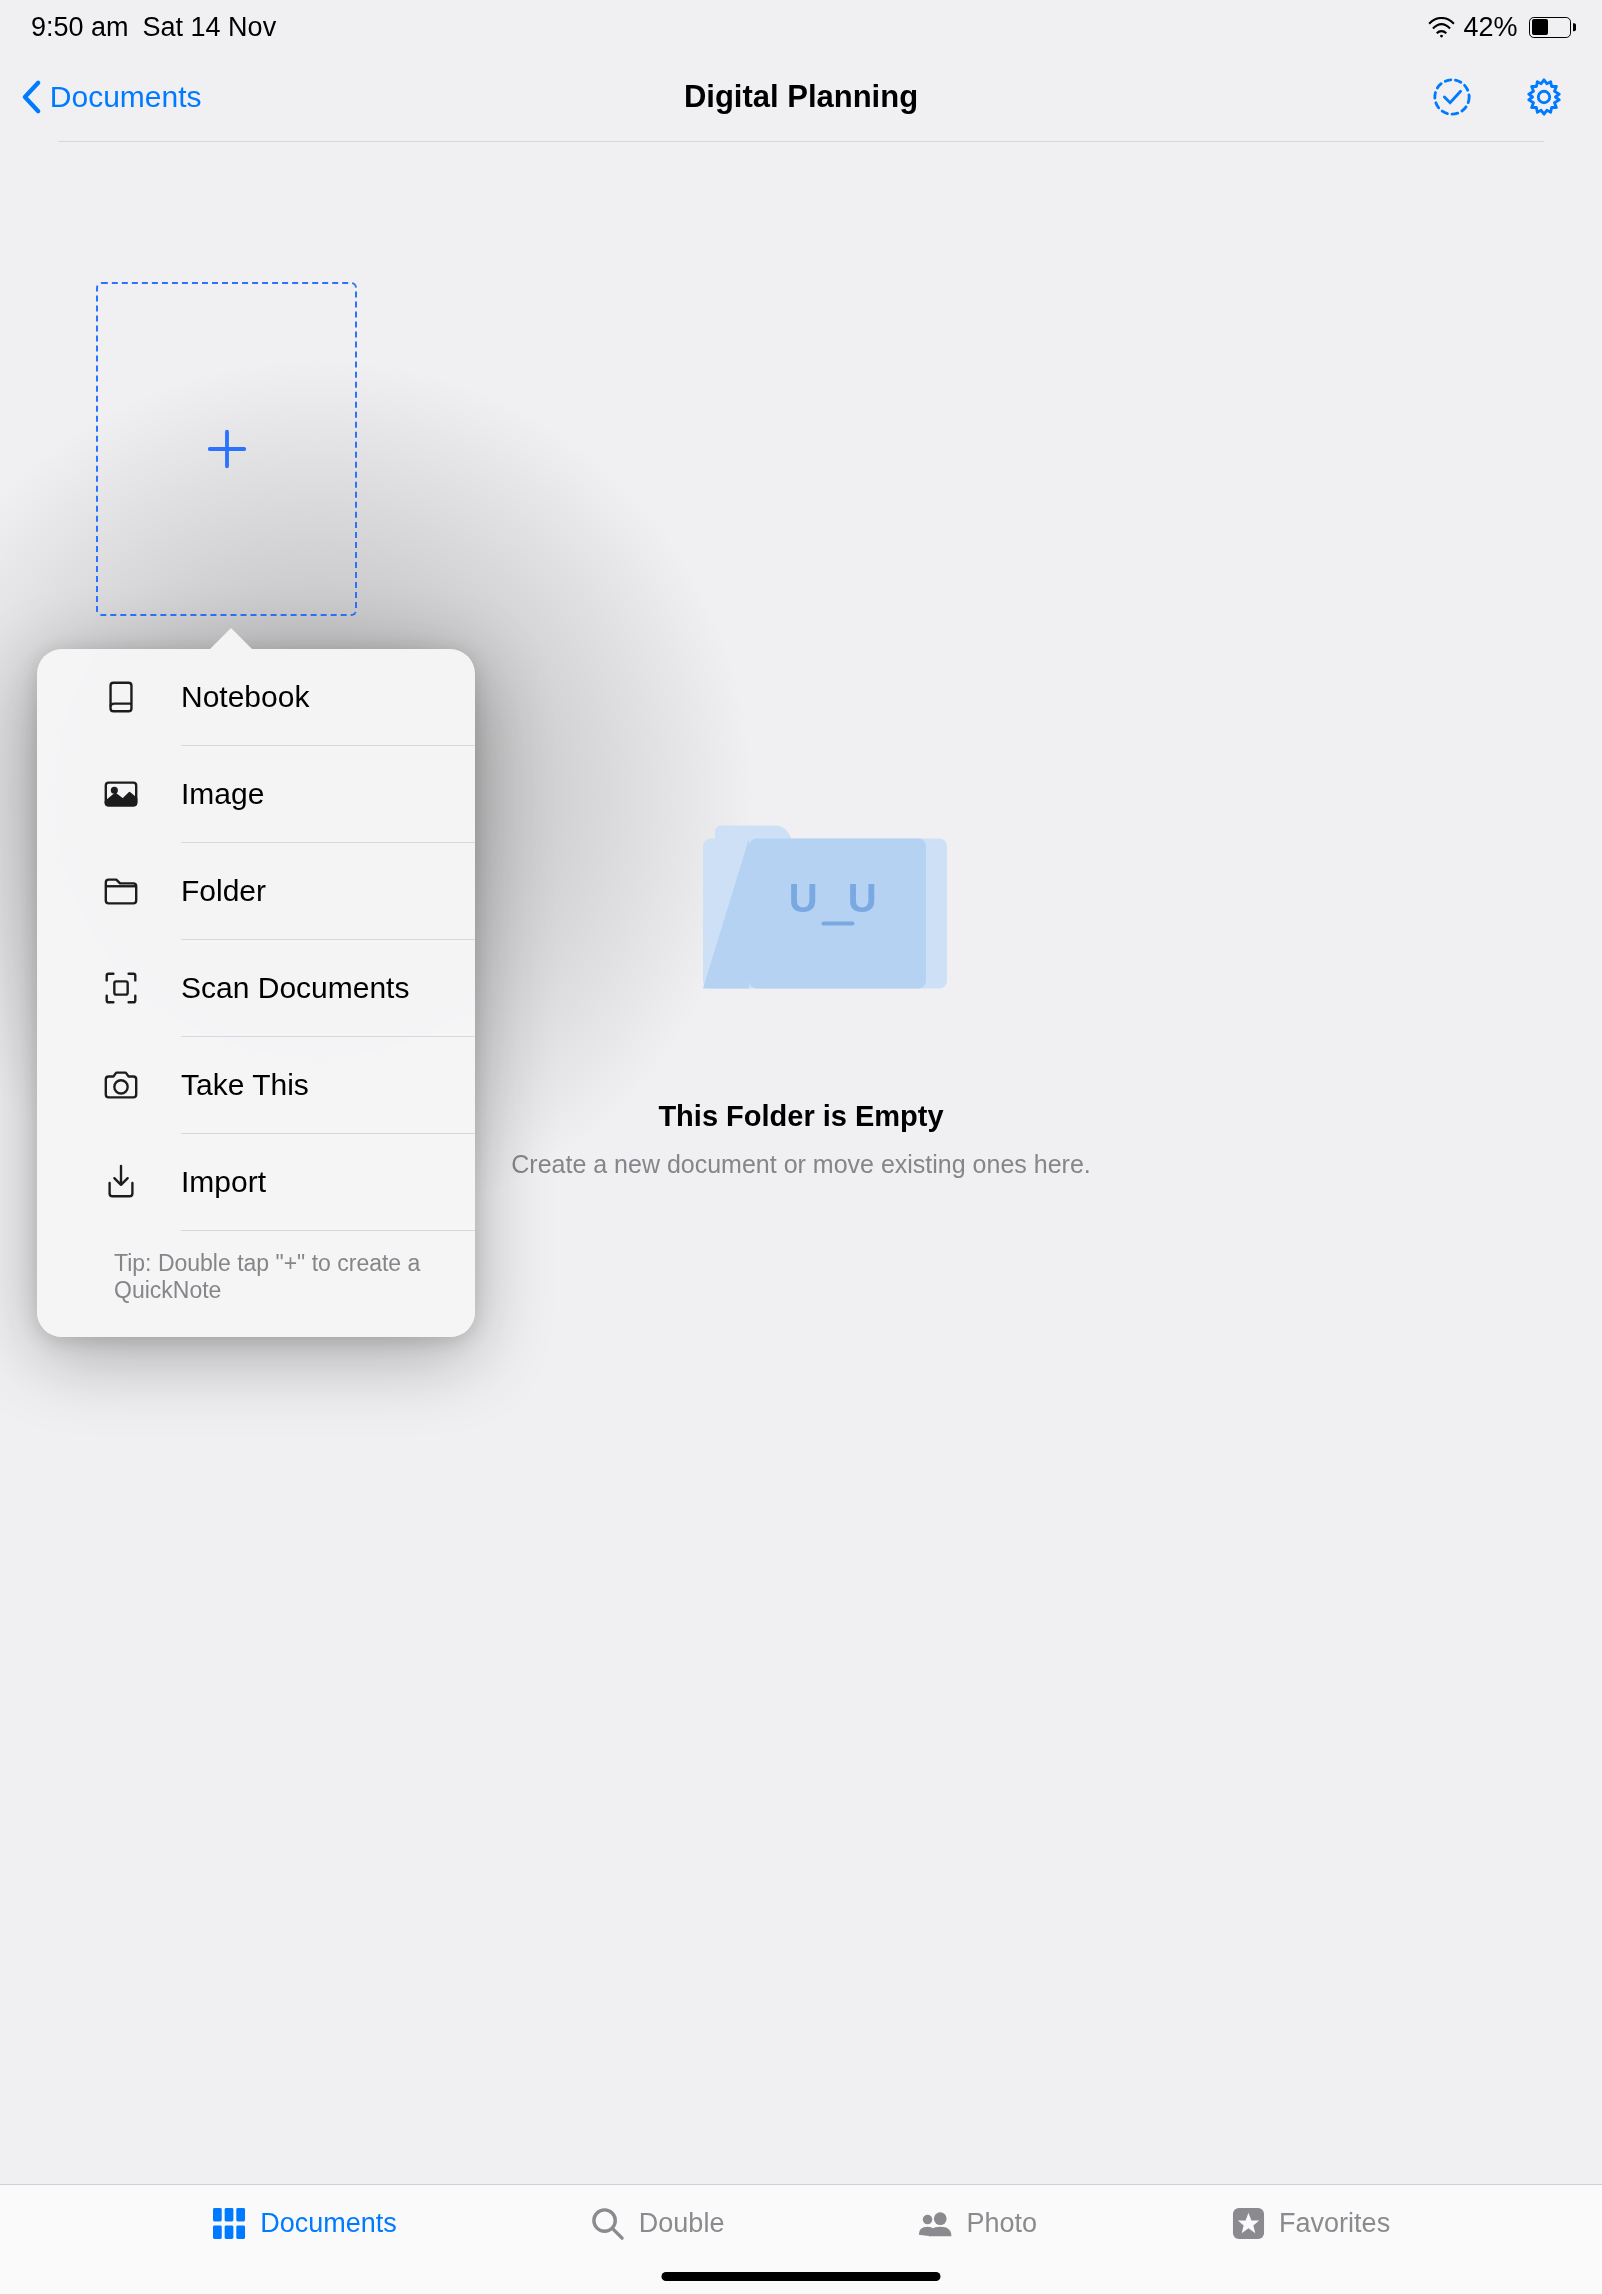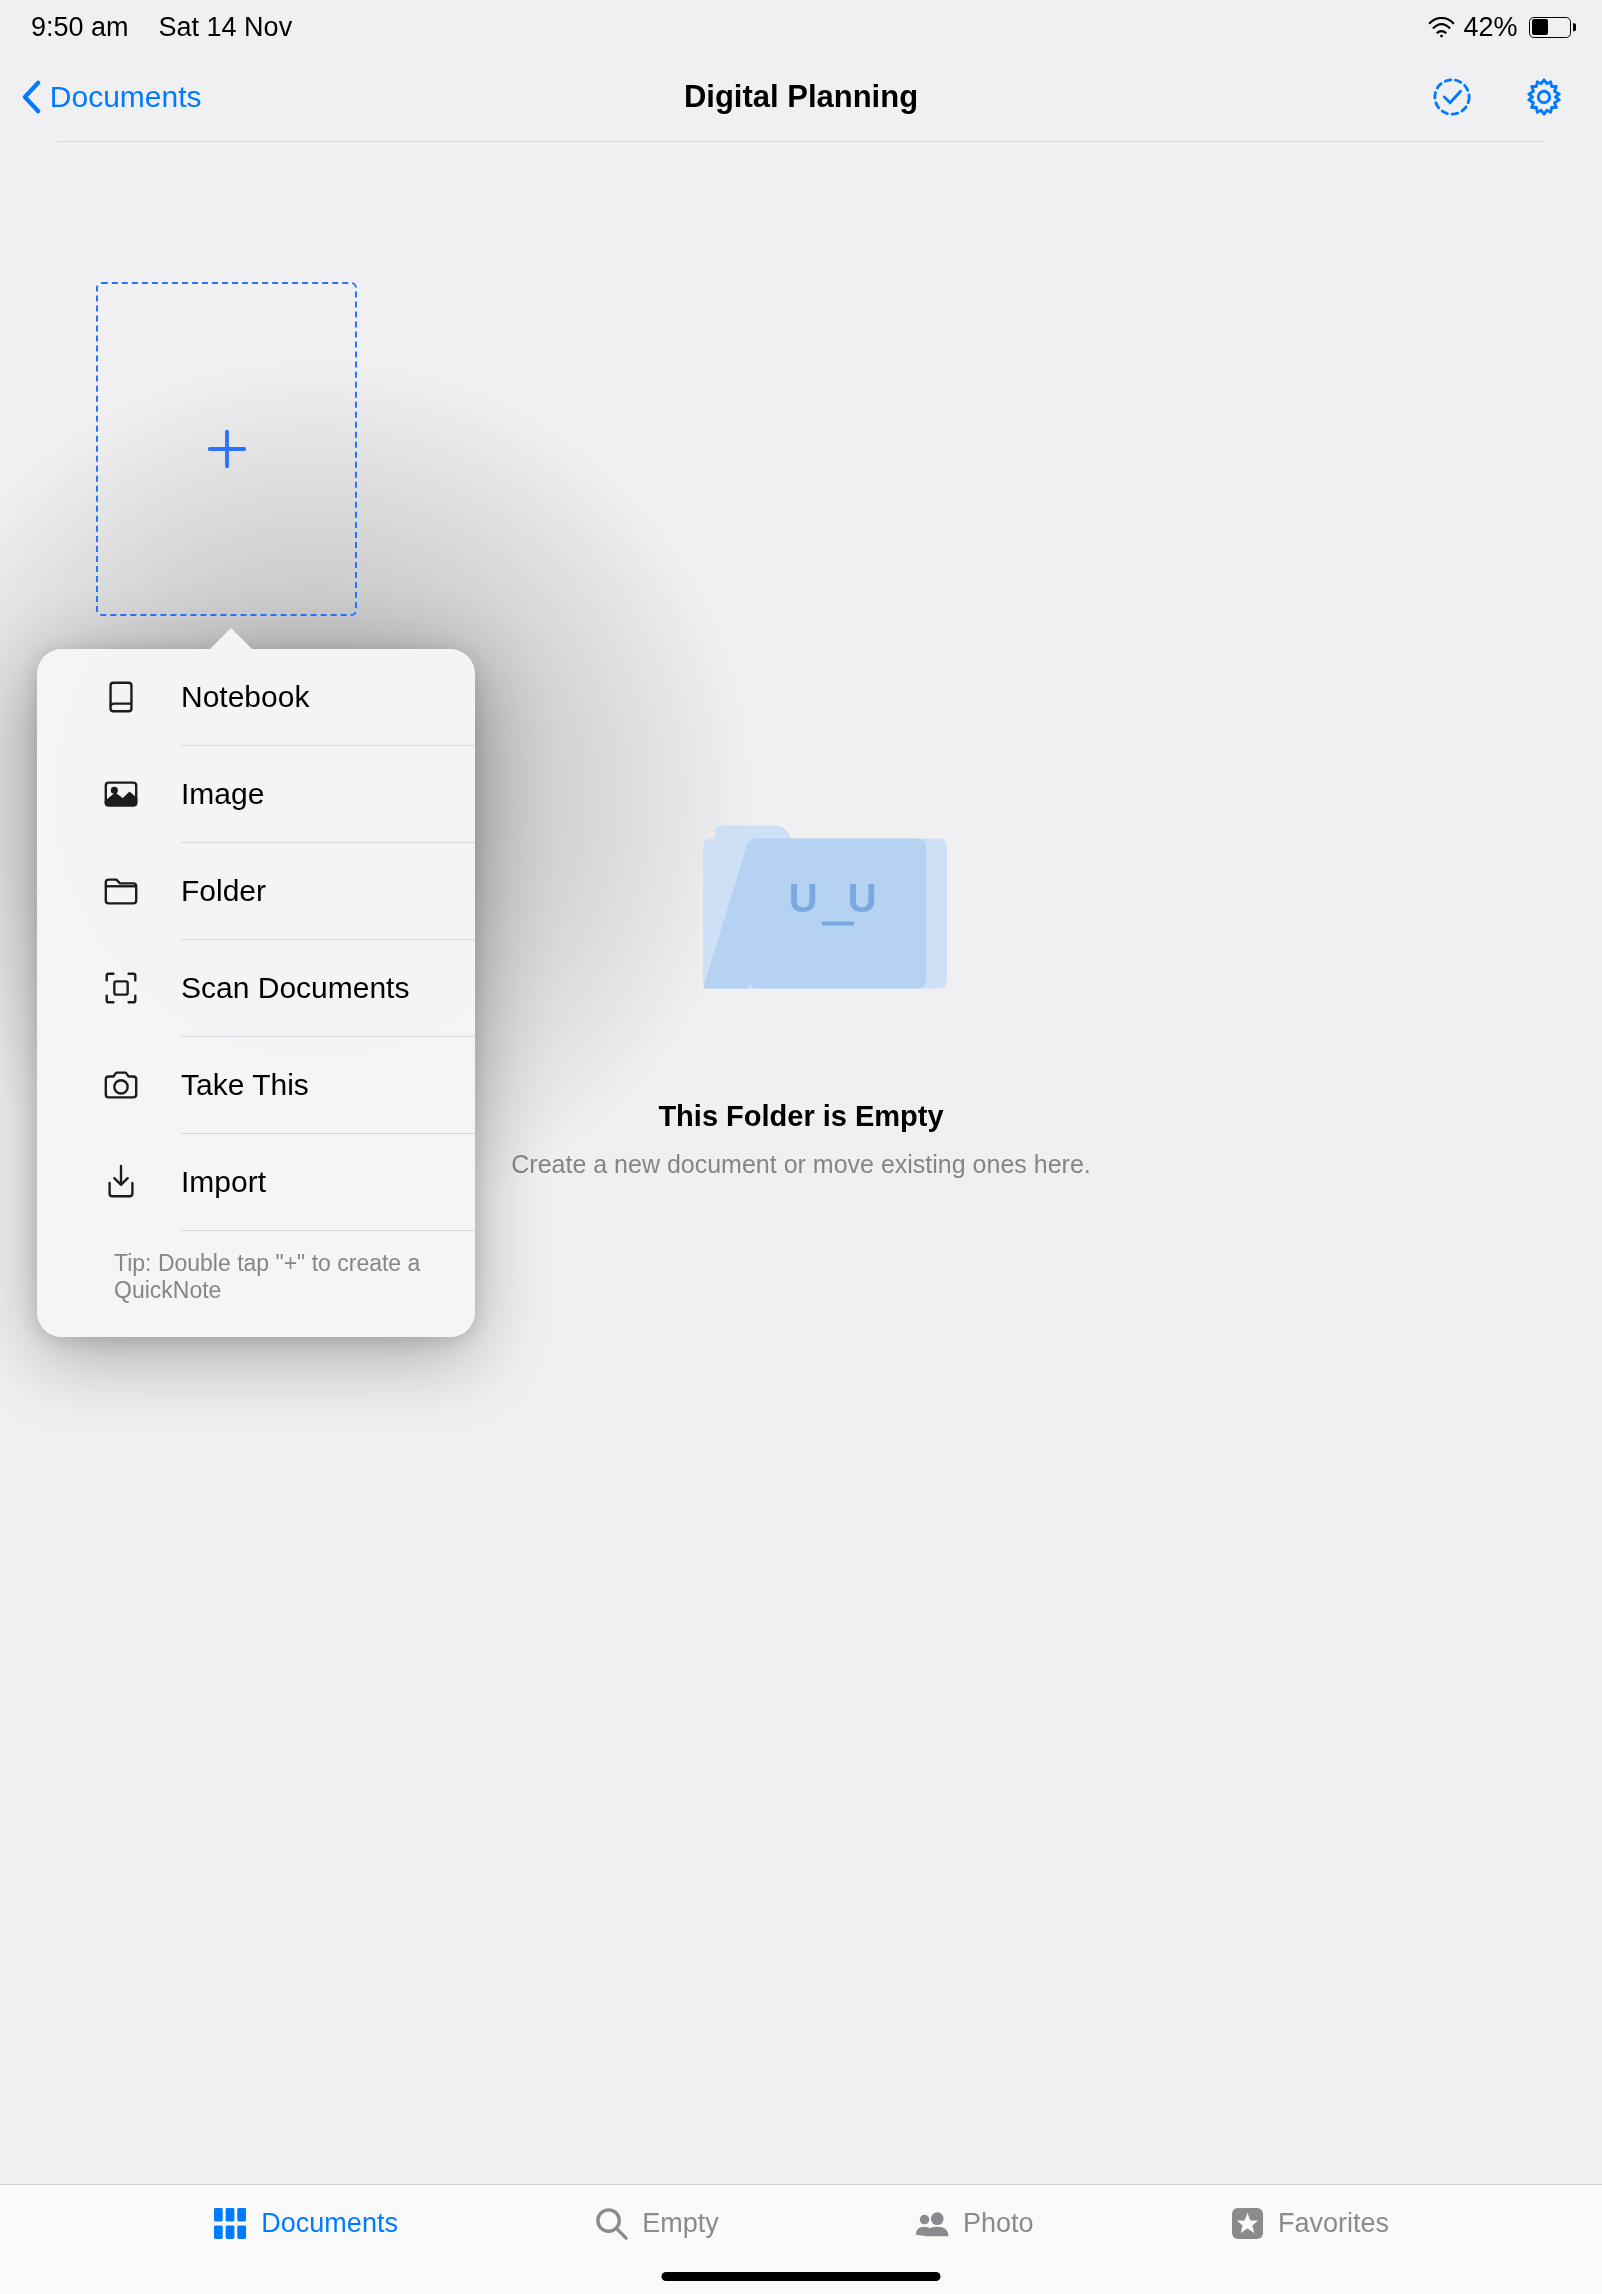--- a/index.html
+++ b/index.html
@@ -15,21 +15,21 @@
   
   .status-bar {
     display: flex;
     justify-content: space-between;
     align-items: center;
     padding: 11.5px 31px 9.6px;
     font-size: 27px;
     font-weight: 500;
     color: #000;
   }
-  .status-left { display: flex; align-items: baseline; gap: 30px; }
+  .status-left { display: flex; align-items: baseline; gap: 14px; }
   .status-right { display: flex; align-items: center; gap: 7.7px; justify-content: center; }
   .battery {
     position: relative;
     width: 42px;
     height: 21px;
     border: 1.9px solid #000;
     border-radius: 4.8px;
     margin-left: 3.8px;
   }
   .battery::after {
@@ -397,21 +397,21 @@
     </span>
     <span>Documents</span>
   </div>
   <div class="tab-item">
     <span class="tab-icon">
       <svg width="35" height="35" viewBox="0 0 36 36" fill="none" stroke="#8a8a8f" stroke-width="3.5" stroke-linecap="round">
           <circle cx="15" cy="15" r="11"></circle>
           <path d="M24 24 L33 33"></path>
         </svg>
     </span>
-    <span>Empty</span>
+    <span>Double</span>
   </div>
   <div class="tab-item">
     <span class="tab-icon">
       <svg width="42" height="31" viewBox="0 0 44 32" fill="#8a8a8f">
           <circle cx="28" cy="10" r="8"></circle>
           <path d="M14 32 Q14 20 28 20 Q42 20 42 32 Z"></path>
           <circle cx="12" cy="11" r="6"></circle>
           <path d="M1 30 Q1 20 12 20 Q17 20 20 23 L16 32 Z"></path>
         </svg>
     </span>

